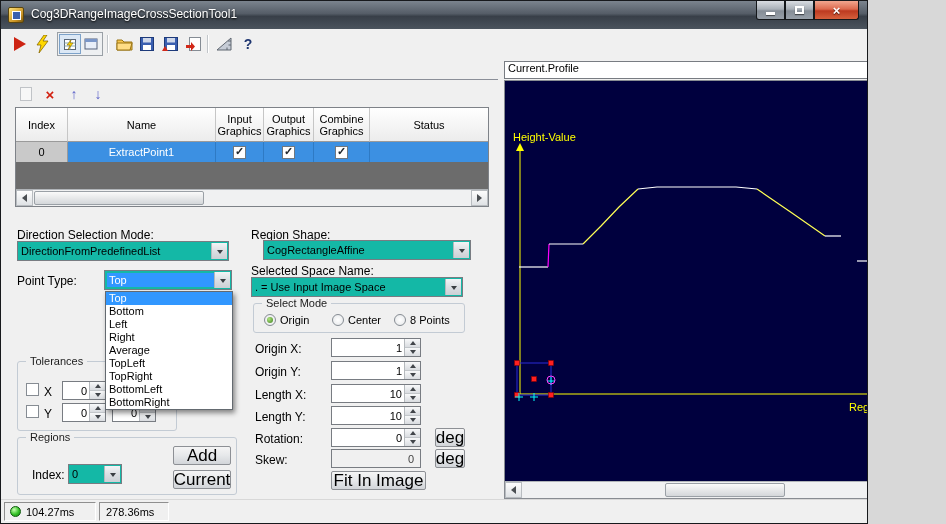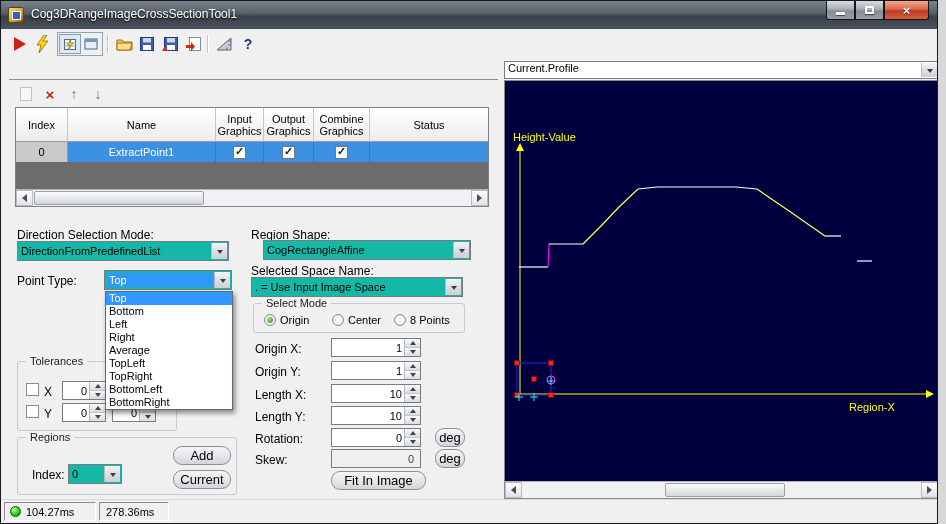--- a/index.html
+++ b/index.html
@@ -1,16 +1,16 @@
 <!DOCTYPE html>
 <html><head>
 <meta charset="utf-8">
 <style>
   html,body{margin:0;padding:0;background:#d8d8d8;}
-  .window{position:relative;width:938px;height:524px;box-sizing:border-box;border:1px solid #17191c;
+  .window{position:relative;width:868px;height:524px;box-sizing:border-box;border:1px solid #17191c;
           background:#f0f0f0;font-family:"Liberation Sans",sans-serif;font-size:11px;color:#000;overflow:hidden;}
   .lbl{position:absolute;font-size:12px;white-space:nowrap;}
 
   
   .titlebar{position:absolute;left:0;top:0;right:0;height:28px;
             background:linear-gradient(#7b848e,#555d67 45%,#383f48 55%,#4a535d);
             border-bottom:1px solid #24282d;}
   .app-icon{position:absolute;left:7px;top:6px;width:16px;height:16px;border-radius:2px;
             background:linear-gradient(135deg,#ffe27a,#c89020 70%,#7a5a10);
             border:1px solid #5a4510;box-sizing:border-box;}
@@ -86,21 +86,21 @@
   .spinner{position:absolute;height:19px;background:#fff;border:1px solid #787c82;box-sizing:border-box;}
   .spin-val{position:absolute;right:18px;top:3px;font-size:11px;}
   .spin-btns{position:absolute;right:0;top:0;bottom:0;width:15px;border-left:1px solid #b5b9bd;display:flex;flex-direction:column;}
   .spin-up,.spin-down{flex:1;background:linear-gradient(#f8f9fa,#d9dce0);display:flex;align-items:center;justify-content:center;}
   .spin-up{border-bottom:1px solid #c2c6ca;}
   .tri-up-s{width:0;height:0;border:3px solid transparent;border-bottom:4px solid #41454a;margin-top:-3px;}
   .tri-dn-s{width:0;height:0;border:3px solid transparent;border-top:4px solid #41454a;margin-bottom:-3px;}
   .spinner.disabled{background:#f0f0f0;}
   .spinner.disabled .spin-val{right:6px;color:#444;}
 
-  .btn{position:absolute;box-sizing:border-box;border:1px solid #8d9095;border-radius:9px;font-size:13px;
+  .btn{position:absolute;box-sizing:border-box;border:1px solid #8d9095;border-radius:2px;font-size:17px;
        background:linear-gradient(#f5f5f5,#e6e8ea 50%,#d2d5d9);display:flex;align-items:center;justify-content:center;}
 
   .groupbox{position:absolute;border:1px solid #c3cbd4;border-radius:3px;box-sizing:border-box;}
   .gb-title{position:absolute;top:-7px;left:8px;background:#f0f0f0;padding:0 4px;font-size:11px;color:#1c1c1c;white-space:nowrap;}
 
   .radio-opt{position:absolute;display:flex;align-items:center;gap:4px;font-size:11px;white-space:nowrap;}
   .radio{width:12px;height:12px;border-radius:50%;background:radial-gradient(#ffffff,#e4e6e8);
          border:1px solid #868c93;box-sizing:border-box;position:relative;}
   .radio.on::after{content:"";position:absolute;left:2px;top:2px;width:6px;height:6px;border-radius:50%;
                    background:radial-gradient(circle at 35% 35%,#aee57e,#3e7e1e);}

